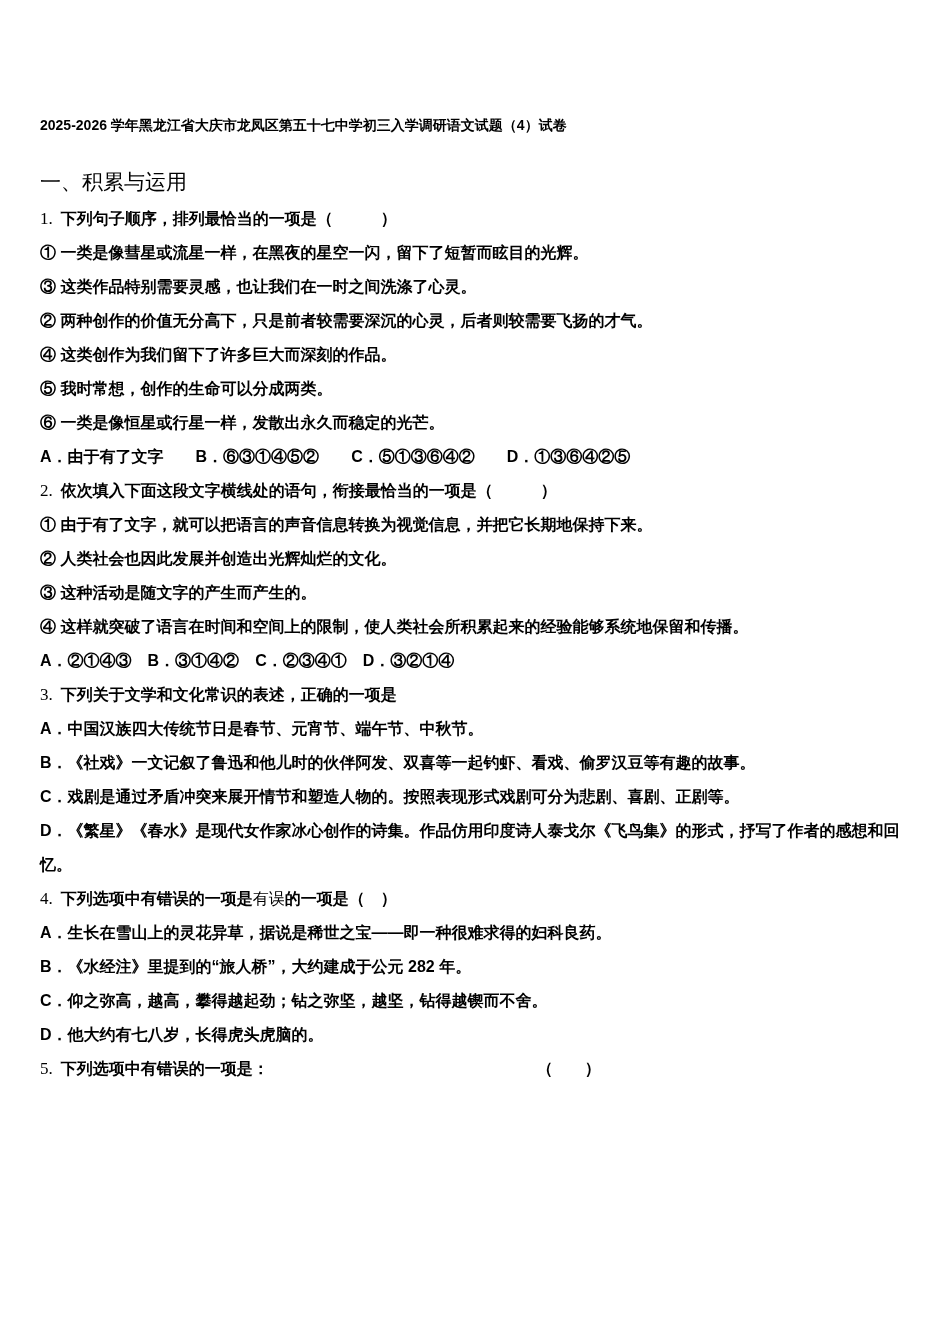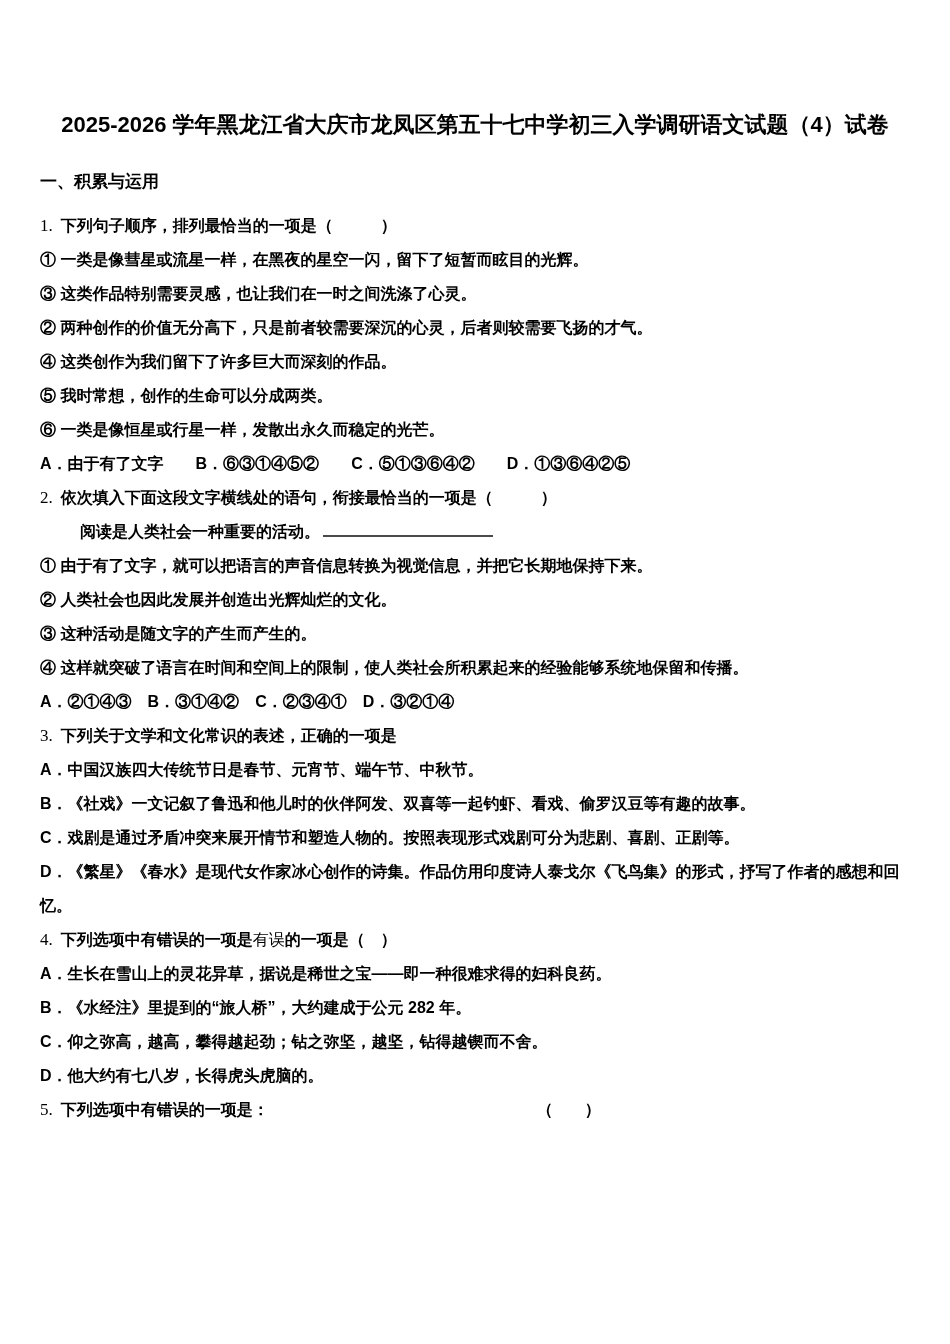--- a/index.html
+++ b/index.html
@@ -9,37 +9,36 @@
     width: 950px;
     height: 1344px;
     margin: 0 auto;
     background: #ffffff;
     color: #000000;
     font-family: "Liberation Sans", sans-serif;
     padding: 110px 40px 0 40px;
     overflow: hidden;
   }
   .title {
-    font-size: 22px;
+    font-size: 14px;
     font-weight: bold;
-    text-align: center;
     margin: 0 0 13px 0;
     line-height: 30px;
   }
   .notice p {
     margin: 0;
     font-size: 16px;
     font-weight: bold;
     line-height: 27px;
   }
   .section-header {
-    font-size: 17px;
-    font-weight: bold;
+    font-size: 21px;
+    font-weight: normal;
     line-height: 30px;
-    margin: 27px 0 12px 0;
+    margin: 27px 0 5px 0;
   }
   .q p {
     margin: 0;
     font-size: 16px;
     font-weight: bold;
     line-height: 34px;
   }
   .q-num {
     font-family: "Liberation Serif", serif;
     font-weight: normal;
@@ -80,21 +79,20 @@
     <p>④ 这类创作为我们留下了许多巨大而深刻的作品。</p>
     <p>⑤ 我时常想，创作的生命可以分成两类。</p>
     <p>⑥ 一类是像恒星或行星一样，发散出永久而稳定的光芒。</p>
     <p>
       <span class="opt-wide">A．由于有了文字</span><span class="opt-wide">B．⑥③①④⑤②</span><span class="opt-wide">C．⑤①③⑥④②</span><span>D．①③⑥④②⑤</span>
     </p>
   </div>
 
   <div class="q">
     <p><span class="q-num">2.</span><span>依次填入下面这段文字横线处的语句，衔接最恰当的一项是（　　　）</span></p>
-    <p class="lead-indent"><span>阅读是人类社会一种重要的活动。</span><span class="blank-line"></span></p>
     <p>① 由于有了文字，就可以把语言的声音信息转换为视觉信息，并把它长期地保持下来。</p>
     <p>② 人类社会也因此发展并创造出光辉灿烂的文化。</p>
     <p>③ 这种活动是随文字的产生而产生的。</p>
     <p>④ 这样就突破了语言在时间和空间上的限制，使人类社会所积累起来的经验能够系统地保留和传播。</p>
     <p>
       <span class="opt-med">A．②①④③</span><span class="opt-med">B．③①④②</span><span class="opt-med">C．②③④①</span><span>D．③②①④</span>
     </p>
   </div>
 
   <div class="q">

